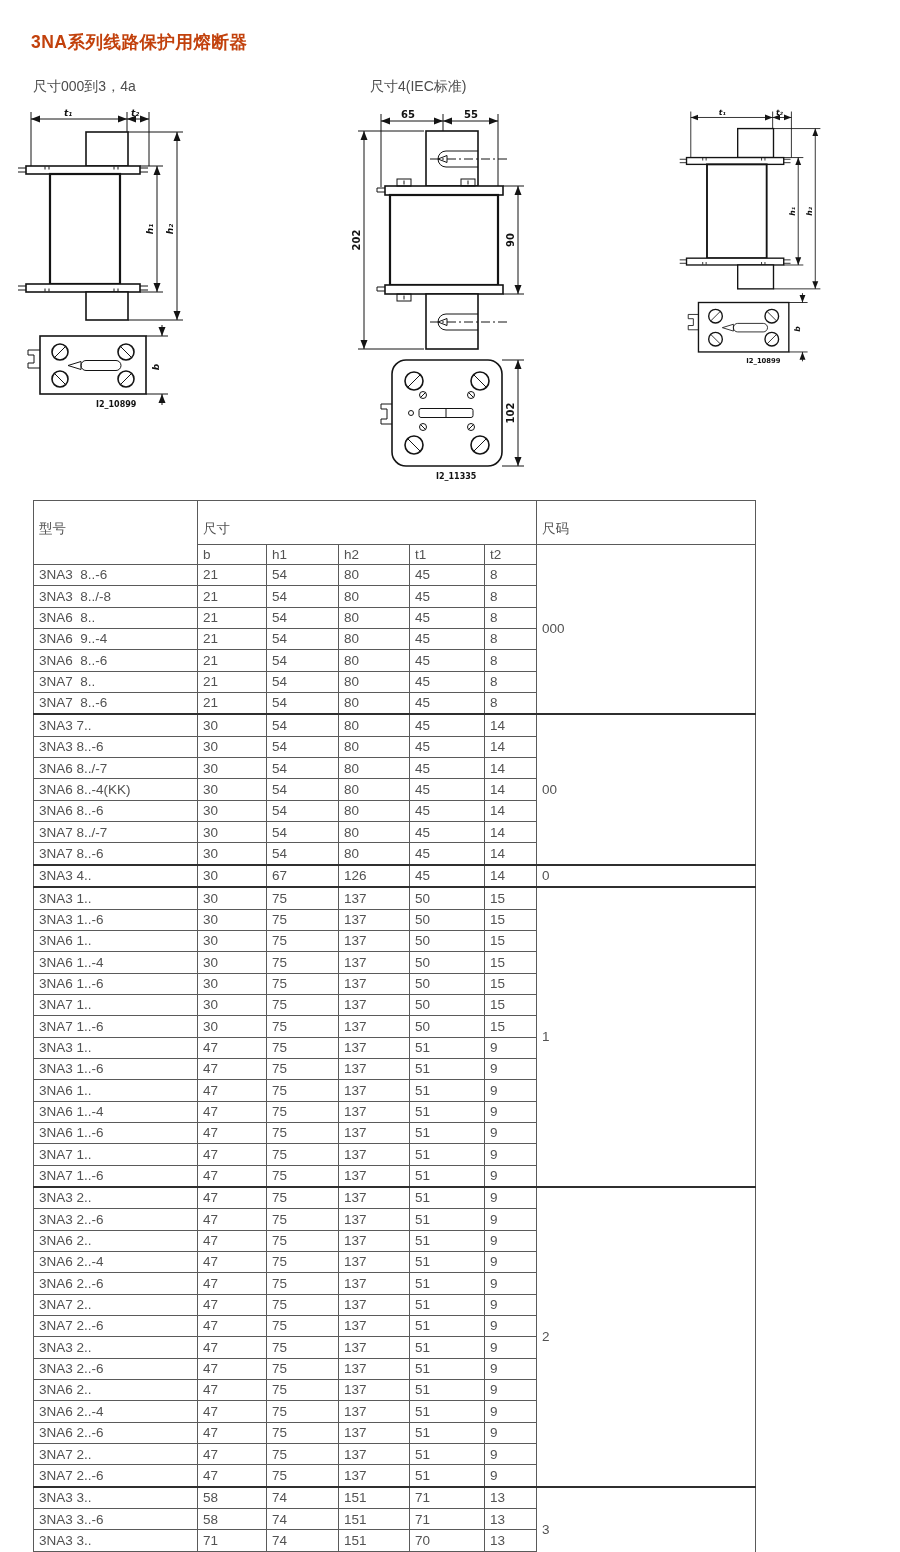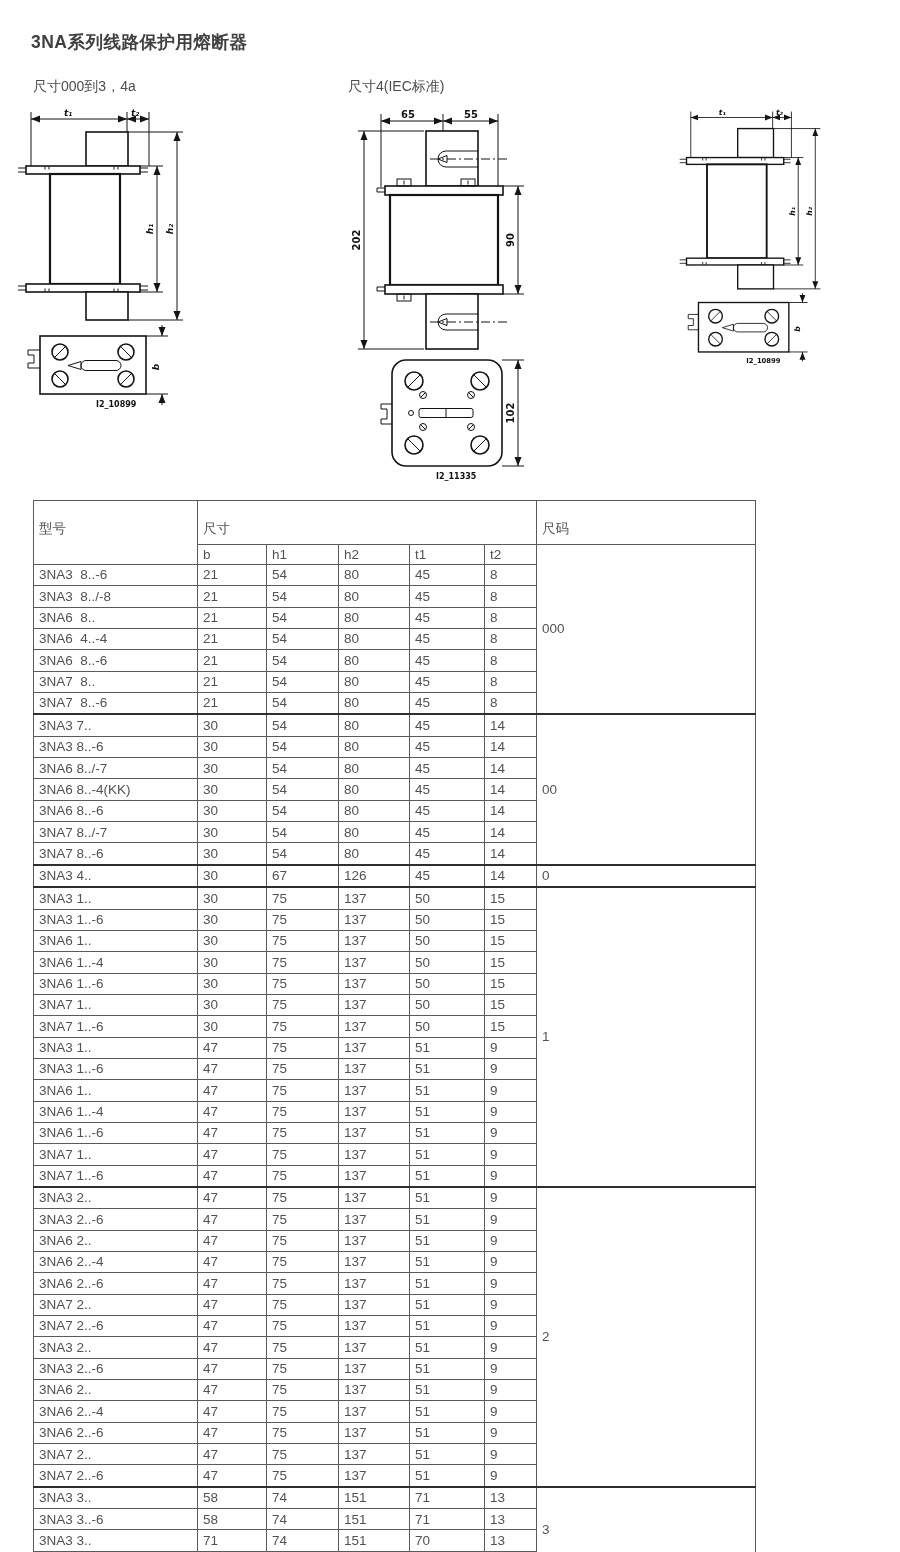--- a/index.html
+++ b/index.html
@@ -1,21 +1,21 @@
 <!DOCTYPE html>
 <html><head>
 <meta charset="utf-8">
 <style>
   html,body{margin:0;padding:0;background:#fff;}
   body{width:900px;height:1552px;position:relative;font-family:"Liberation Sans","DejaVu Sans",sans-serif;}
   .abs{position:absolute;}
-  .page-title{left:31px;top:30px;font-size:17.5px;font-weight:700;color:#404040;letter-spacing:.5px;}
+  .page-title{left:31px;top:30px;font-size:17.5px;font-weight:700;color:#c2410c;letter-spacing:.5px;}
   .subtitle{top:78px;font-size:14px;color:#4d4d4d;}
   .sub-left{left:33px;}
-  .sub-right{left:348px;}
+  .sub-right{left:370px;}
   .drawings{left:0;top:100px;width:872px;height:398px;}
 
   
   svg{overflow:visible;}
   .oln{fill:#fff;stroke:#141414;stroke-width:1.6;}
   .oln2{stroke-width:2.2;}
   .thin{fill:none;stroke:#141414;stroke-width:1;}
   .dim{fill:none;stroke:#141414;stroke-width:1;}
   .cl{fill:none;stroke:#141414;stroke-width:1;stroke-dasharray:9 3 2 3;}
   .dimtxt{font:italic 700 9px "DejaVu Sans",sans-serif;fill:#111;text-anchor:middle;}
@@ -308,21 +308,21 @@
       </tr>
       <tr class="drow">
         <td class="c-model">3NA6  8..</td>
         <td class="c-num">21</td>
         <td class="c-num">54</td>
         <td class="c-num">80</td>
         <td class="c-num">45</td>
         <td class="c-num">8</td>
       </tr>
       <tr class="drow">
-        <td class="c-model">3NA6  4..-4</td>
+        <td class="c-model">3NA6  9..-4</td>
         <td class="c-num">21</td>
         <td class="c-num">54</td>
         <td class="c-num">80</td>
         <td class="c-num">45</td>
         <td class="c-num">8</td>
       </tr>
       <tr class="drow">
         <td class="c-model">3NA6  8..-6</td>
         <td class="c-num">21</td>
         <td class="c-num">54</td>

